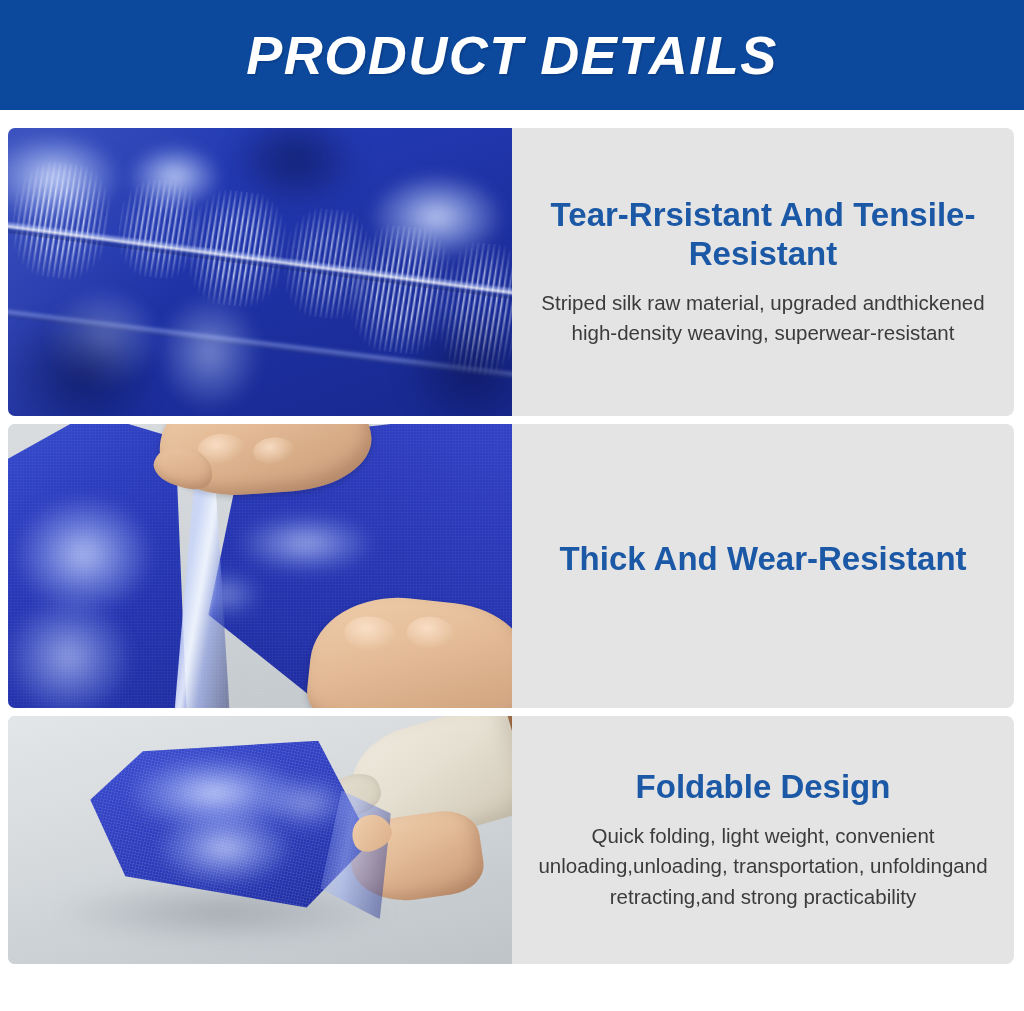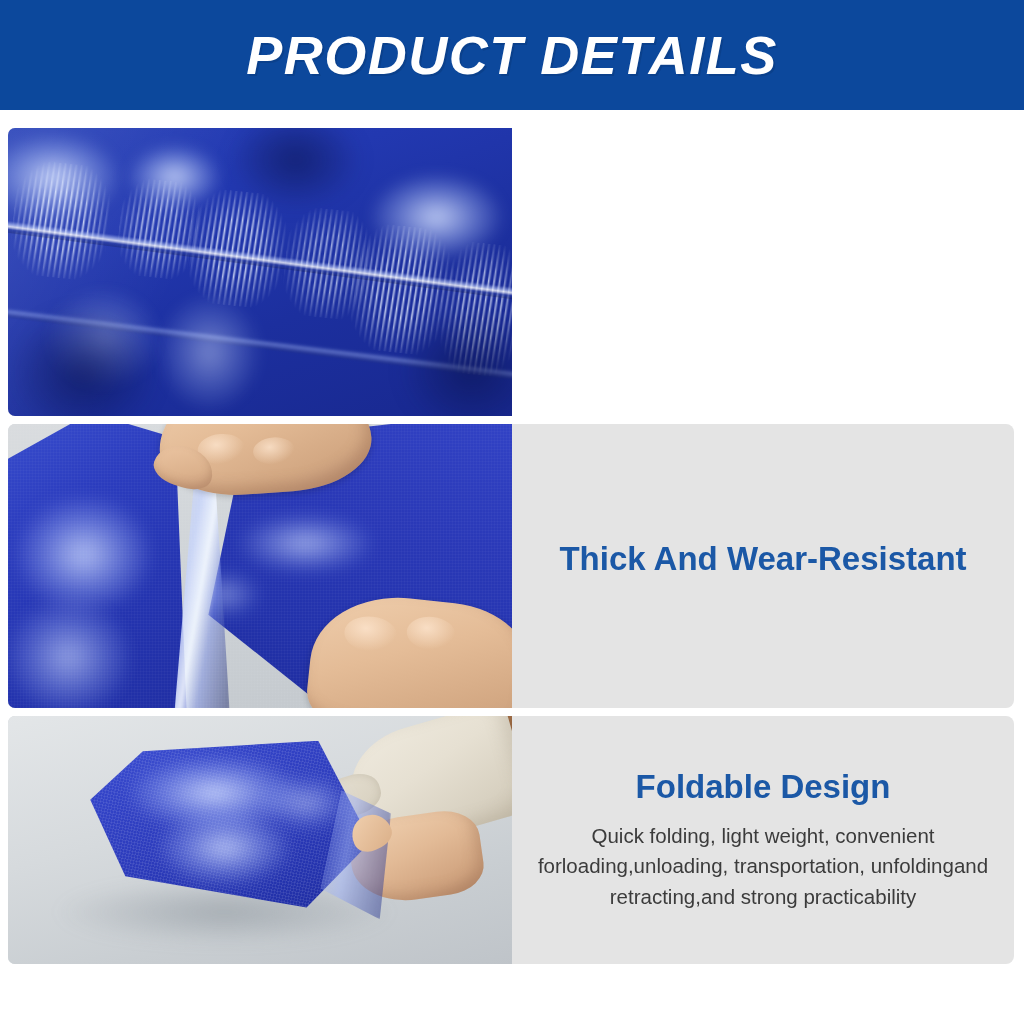--- a/index.html
+++ b/index.html
@@ -358,20 +358,24 @@
     <div class="weave-band wb5"></div>
     <div class="weave-band wb6"></div>
     <div class="p1-seam"></div>
     <div class="p1-seam2"></div>
     <div class="p1-gloss g4"></div>
     <div class="p1-gloss g5"></div>
     <div class="p1-dark d2"></div>
     <div class="p1-dark d3"></div>
   </div>
 
+  <div class="text-cell">
+    <h2 class="feature-heading">Tear-Rrsistant And Tensile-Resistant</h2>
+    <p class="feature-body">Striped silk raw material, upgraded andthickened high-density weaving, superwear-resistant</p>
+  </div>
 </div>
 
 <div class="row" id="row-2">
 
   <div class="photo-cell">
     <div class="p2-bg"></div>
     <div class="p2-sheet-left"></div>
     <div class="p2-sheet-right"></div>
     <div class="p2-sheen s1"></div>
     <div class="p2-sheen s2"></div>
@@ -408,15 +412,15 @@
     <div class="p3-weave"></div>
     <div class="p3-highlight h1"></div>
     <div class="p3-highlight h2"></div>
     <div class="p3-highlight h3"></div>
     <div class="p3-bundle-edge"></div>
     <div class="p3-thumb"></div>
   </div>
 
   <div class="text-cell">
     <h2 class="feature-heading">Foldable Design</h2>
-    <p class="feature-body">Quick folding, light weight, convenient forloading,unloading, transportation, unfoldingand retracting,and strong practicability</p>
+    <p class="feature-body">Quick folding, light weight, convenient unloading,unloading, transportation, unfoldingand retracting,and strong practicability</p>
   </div>
 </div>
 
 </body></html>

